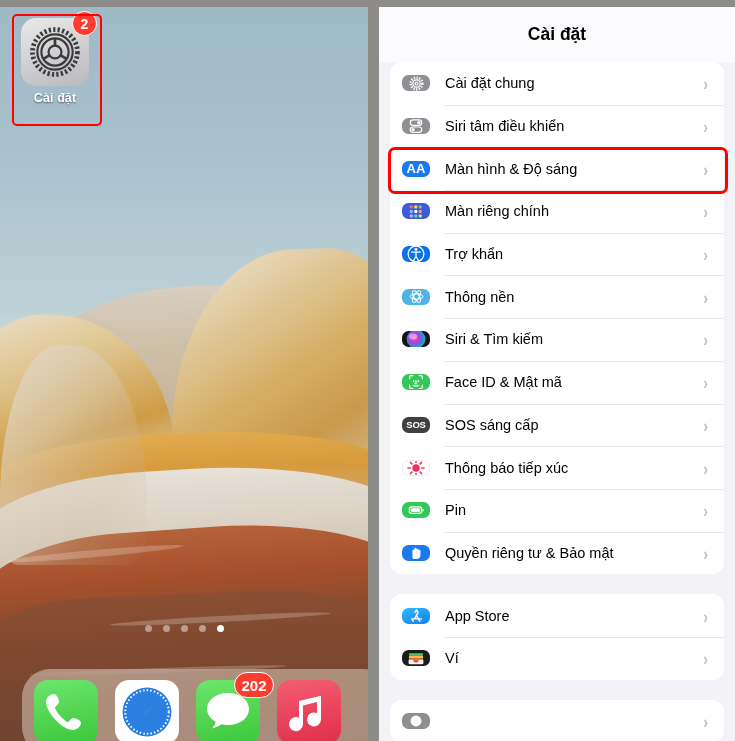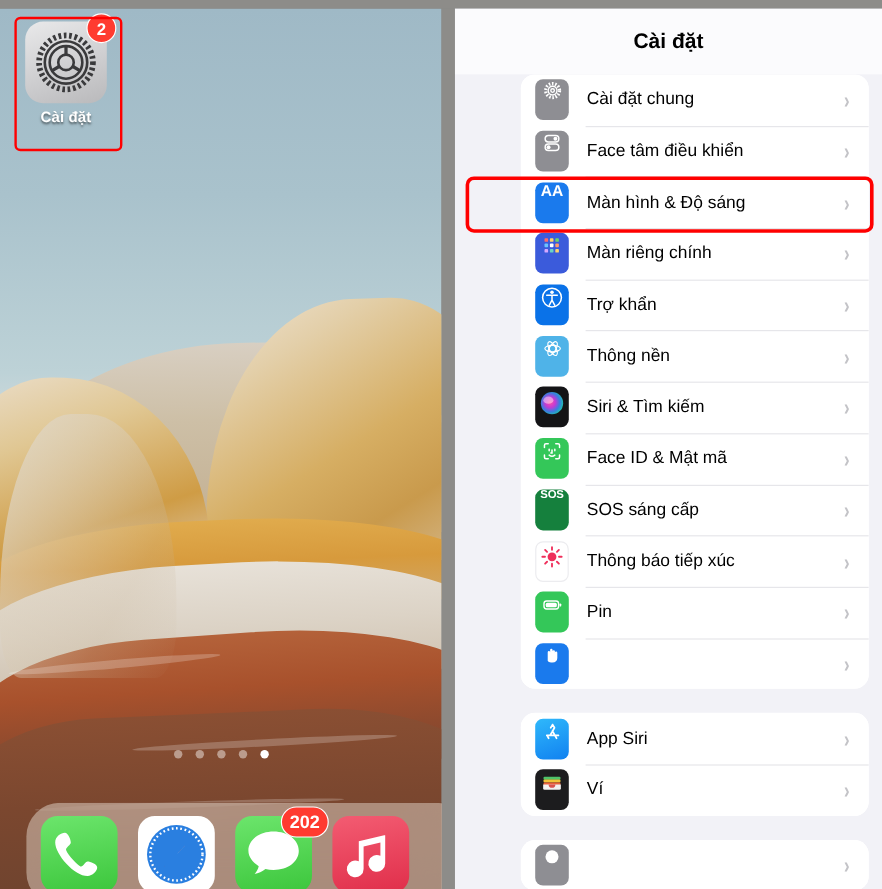--- a/index.html
+++ b/index.html
@@ -108,32 +108,32 @@
 
   
   #settings {
     position:absolute; left:379px; top:7px; width:356px; height:734px;
     background:#f2f2f7; overflow:hidden;
   }
   #nav {
     height:55px; background:#fbfbfd; display:flex; align-items:center; justify-content:center;
   }
   #nav-title { font-size:17.5px; font-weight:700; color:#000; }
-  #list-scroll { height:679px; padding:0 11px; overflow:hidden;margin-left:44px; }
+  #list-scroll { height:679px; padding:0 11px; overflow:hidden; }
   .card { background:#ffffff; border-radius:12px; overflow:hidden; margin-bottom:20px; }
   .row {
     display:flex; align-items:center; height:42.7px; padding-left:12px; position:relative;
     background:#ffffff;
   }
   .row + .row::before {
     content:""; position:absolute; left:54px; right:0; top:0; height:1px; background:#e6e6ea;
   }
   .ricon {
-    width:28px; height:34px; border-radius:6.5px; flex:0 0 auto;
-    display:flex; justify-content:center; position:relative; overflow:hidden;
+    width:28px; height:16px; border-radius:6.5px; flex:0 0 auto;
+    display:flex; align-items:center; justify-content:center; position:relative; overflow:hidden;
   }
   .rlabel { margin-left:15px; font-size:14.5px; color:#000; white-space:nowrap; }
   .chev {
     margin-left:auto; margin-right:16px; color:#c3c3c7; font-size:14px; font-weight:600;
     transform:scaleY(1.35); line-height:1;
   }
   .glyph { font-size:13px; font-weight:700; color:#fff; line-height:1; }
 
   
   #row-highlight {
@@ -245,21 +245,21 @@
 
         <div class="row">
           <div class="ricon" style="background:#8e8e93">
             <svg viewBox="0 0 28 28" width="20" height="20">
               <rect x="6" y="5.5" width="16" height="7.6" rx="3.8" fill="none" stroke="#fff" stroke-width="1.7"></rect>
               <circle cx="18" cy="9.3" r="2.3" fill="#fff"></circle>
               <rect x="6" y="15.4" width="16" height="7.6" rx="3.8" fill="none" stroke="#fff" stroke-width="1.7"></rect>
               <circle cx="10" cy="19.2" r="2.3" fill="#fff"></circle>
             </svg>
           </div>
-          <div class="rlabel">Face tâm điều khiển</div>
+          <div class="rlabel">Siri tâm điều khiển</div>
           <div class="chev">›</div>
         </div>
 
         <div class="row">
           <div class="ricon" style="background:#1a7aed">
             <span class="glyph">AA</span>
           </div>
           <div class="rlabel">Màn hình &amp; Độ sáng</div>
           <div class="chev">›</div>
         </div>
@@ -341,21 +341,21 @@
                 <path d="M11 12v1.6M17 12v1.6M14 12.6v3.4h-1.2"></path>
                   <path d="M11 18.2c1.8 1.3 4.2 1.3 6 0"></path>
               </g>
             </svg>
           </div>
           <div class="rlabel">Face ID &amp; Mật mã</div>
           <div class="chev">›</div>
         </div>
 
         <div class="row">
-          <div class="ricon" style="background:#15803d">
+          <div class="ricon" style="background:#404040">
             <span class="glyph" style="font-size:9.5px;letter-spacing:-.2px">SOS</span>
           </div>
           <div class="rlabel">SOS sáng cấp</div>
           <div class="chev">›</div>
         </div>
 
         <div class="row">
           <div class="ricon" style="background:#fff;border:1px solid #ececef">
             <svg viewBox="0 0 28 28" width="24" height="24">
               <circle cx="14" cy="14" r="4.3" fill="#ef2f5b"></circle>
@@ -380,32 +380,33 @@
           <div class="rlabel">Pin</div>
           <div class="chev">›</div>
         </div>
 
         <div class="row">
           <div class="ricon" style="background:#1a7aed">
             <svg viewBox="0 0 28 28" width="20" height="20">
               <path d="M9 20.5V10.5a1.4 1.4 0 0 1 2.8 0V8a1.4 1.4 0 0 1 2.8 0v1.5a1.4 1.4 0 0 1 2.8 0V11a1.4 1.4 0 0 1 2.8 0v6.2c0 3.4-2.2 5.3-5.6 5.3H13c-2.4 0-4-1.4-4-2z" fill="#fff"></path>
             </svg>
           </div>
+          <div class="rlabel">Quyền riêng tư &amp; Bảo mật</div>
           <div class="chev">›</div>
         </div>
       </div>
 
       <div class="card">
         <div class="row">
           <div class="ricon" style="background:linear-gradient(160deg,#2fb8fb,#1181f0)">
             <svg viewBox="0 0 28 28" width="21" height="21">
               <path d="M14 6.4l2.1 3.6-4.9 8.5h3.1M14 6.4l-2.1 3.6M7.5 18.5h13M9.6 21.6l-1.1-1.9M18.4 21.6l-4.6-8" stroke="#fff" stroke-width="1.9" fill="none" stroke-linecap="round" stroke-linejoin="round"></path>
             </svg>
           </div>
-          <div class="rlabel">App Siri</div>
+          <div class="rlabel">App Store</div>
           <div class="chev">›</div>
         </div>
         <div class="row">
           <div class="ricon" style="background:#1c1c1e">
             <svg viewBox="0 0 28 28" width="22" height="22">
               <rect x="5" y="8" width="18" height="3.1" rx="1.1" fill="#4fc36a"></rect>
               <rect x="5" y="11" width="18" height="3.1" rx="1.1" fill="#f0c43a"></rect>
               <rect x="5" y="14" width="18" height="3.1" rx="1.1" fill="#e8603c"></rect>
               <path d="M4.6 16.2h18.8v4.1a1.6 1.6 0 0 1-1.6 1.6H6.2a1.6 1.6 0 0 1-1.6-1.6z" fill="#f2f2f2"></path>
               <path d="M10.4 16.2h7.2a3.6 3.6 0 0 1-7.2 0z" fill="#d9534f"></path>

